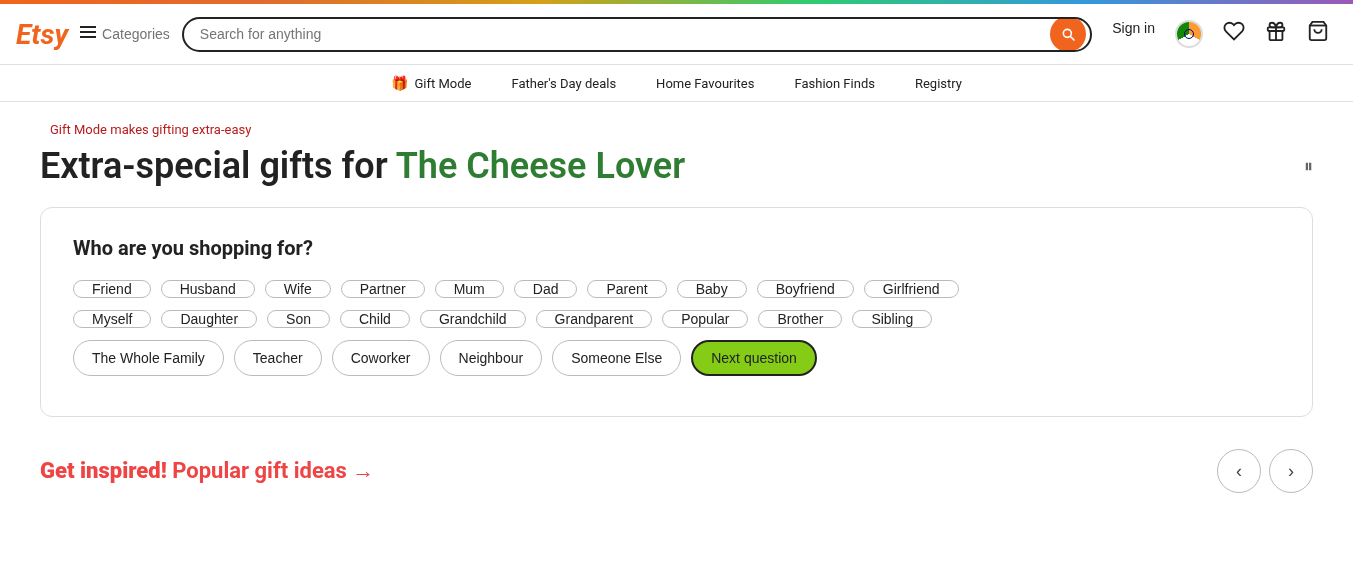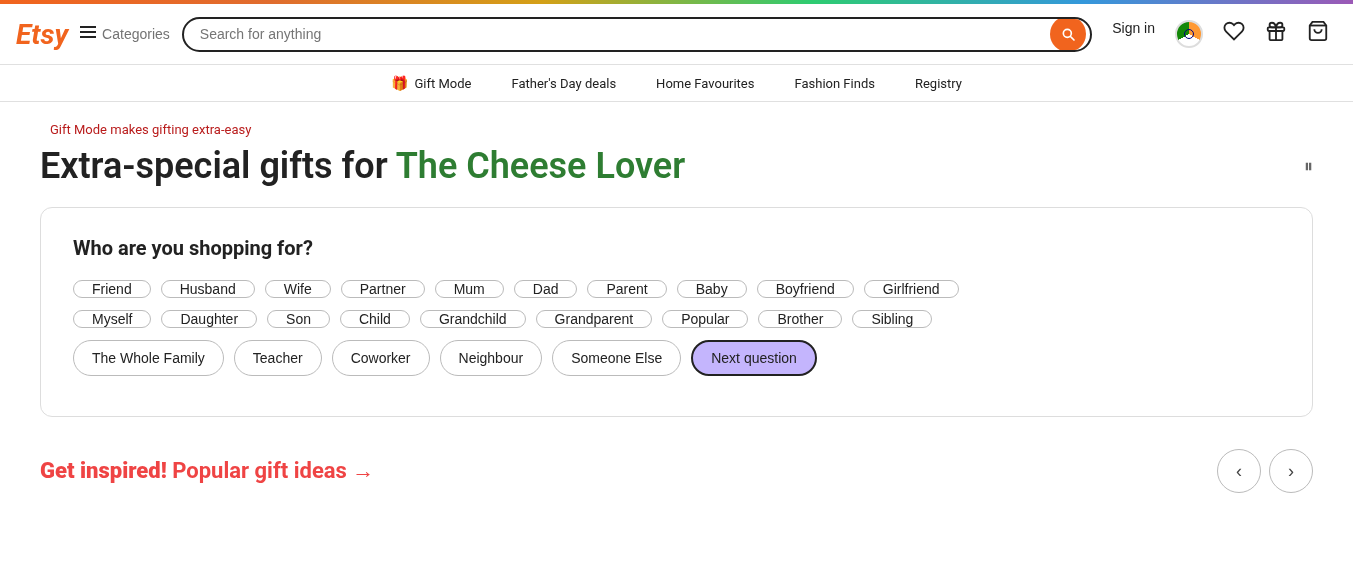--- a/index.html
+++ b/index.html
@@ -35,21 +35,21 @@
     .headline { font-size: 36px; font-weight: 600; color: #222; margin-bottom: 20px; display: flex; align-items: center; gap: 8px; }
     .headline-dynamic { color: #2e7d32; }
     .pause-btn { margin-left: auto; background: none; border: none; cursor: pointer; font-size: 18px; color: #666; }
 
     
     .shopping-card { border: 1px solid #ddd; border-radius: 12px; padding: 28px 32px; margin-bottom: 32px; }
     .shopping-card h2 { font-size: 20px; font-weight: 700; margin-bottom: 20px; }
     .tags-row { display: flex; flex-wrap: wrap; gap: 10px; margin-bottom: 12px; }
     .tag { padding: 0 18px; border: 1px solid #bbb; border-radius: 40px; font-size: 14px; cursor: pointer; background: #fff; color: #222; white-space: nowrap; transition: background 0.15s; }
     .tag-active { border: 2px solid #222; font-weight: 500; }
-    .next-btn { padding: 8px 18px; border: 2px solid #222; border-radius: 40px; font-size: 14px; cursor: pointer; background: #c4b5fd; color: #222; font-weight: 500; white-space: nowrap; }
+    .next-btn { padding: 8px 18px; border: 2px solid #222; border-radius: 40px; font-size: 14px; cursor: pointer; background: #84cc16; color: #222; font-weight: 500; white-space: nowrap; }
 
     
     .popular-section { display: flex; align-items: center; justify-content: space-between; }
     .popular-title { font-size: 22px; font-weight: 700; color: #ef4444; }
     .nav-buttons { display: flex; gap: 8px; }
     .nav-circle { width: 44px; height: 44px; border-radius: 50%; border: 1px solid #bbb; background: #fff; cursor: pointer; display: flex; align-items: center; justify-content: center; font-size: 18px; color: #444; }
   </style>
 </head>
 <body>
 

